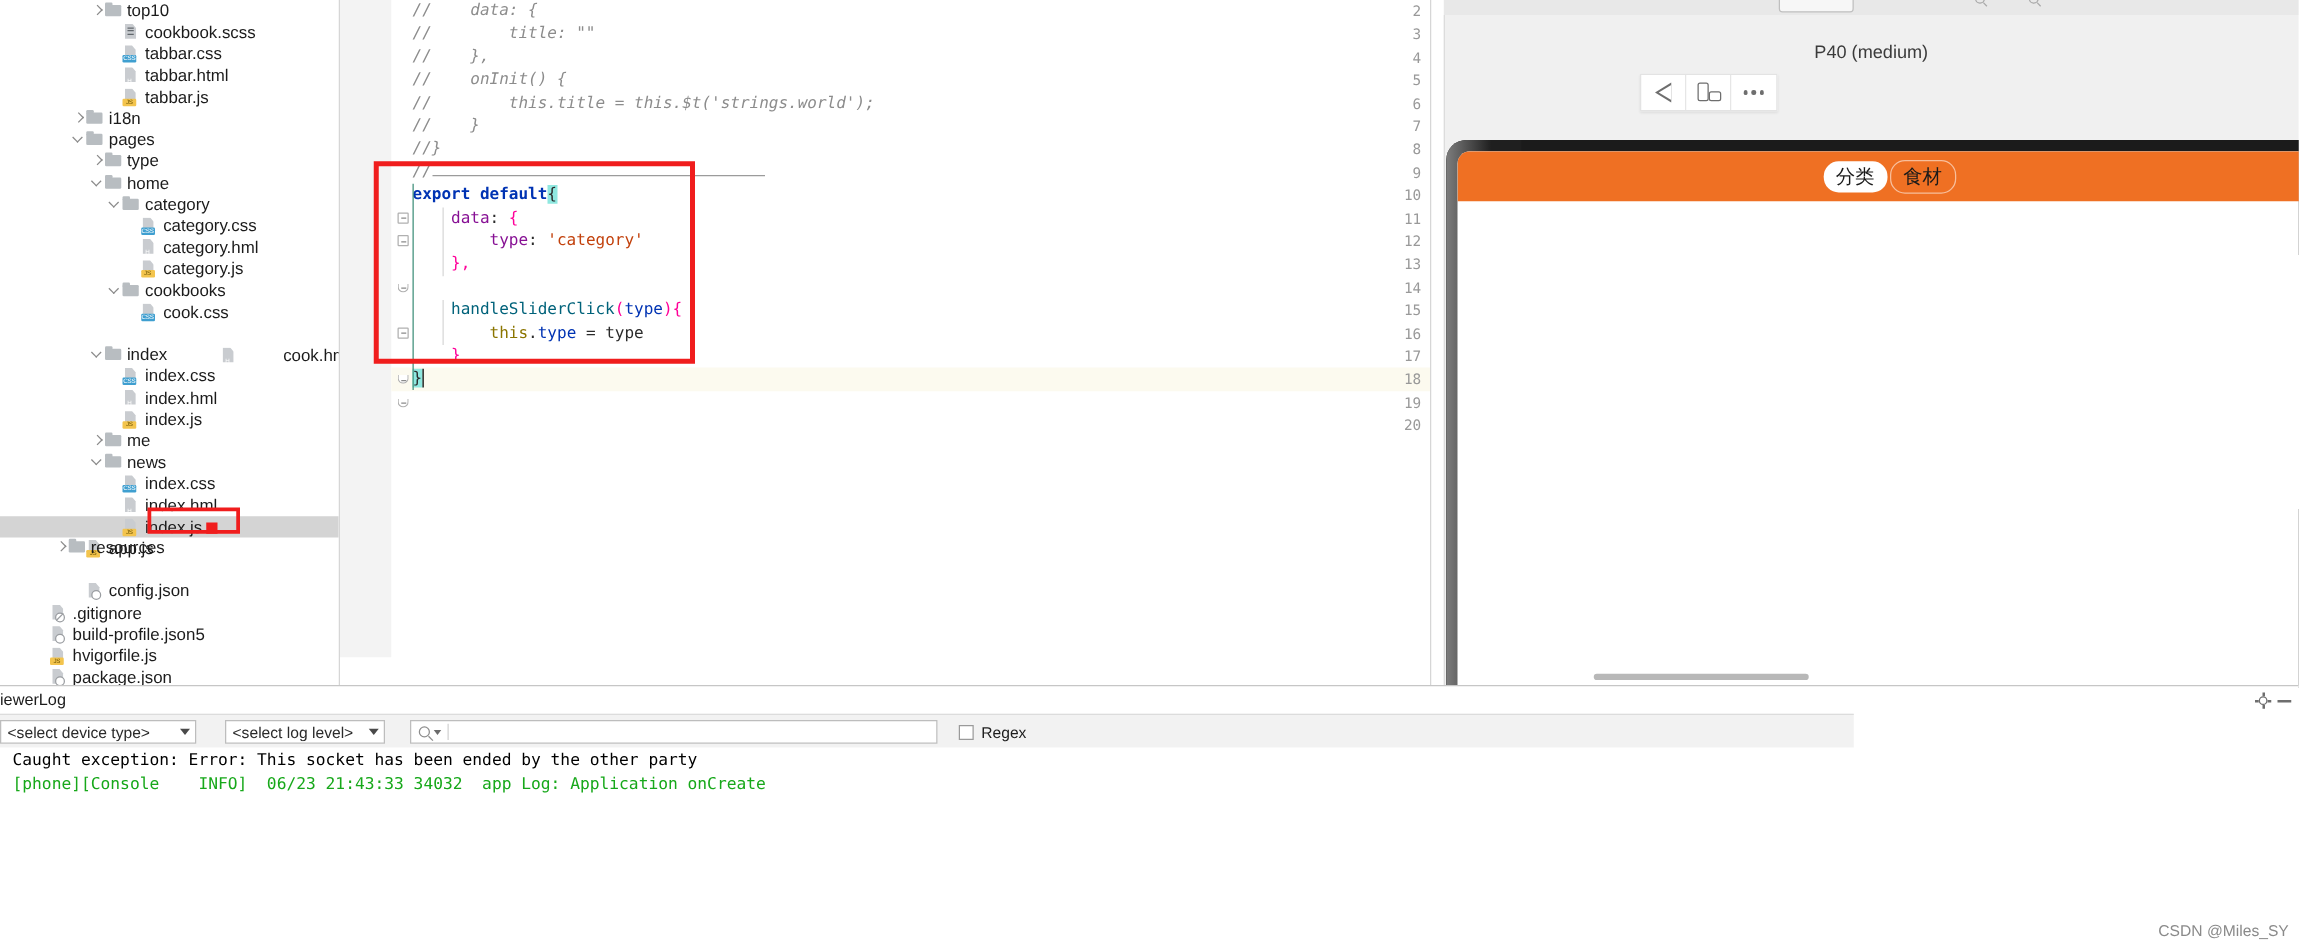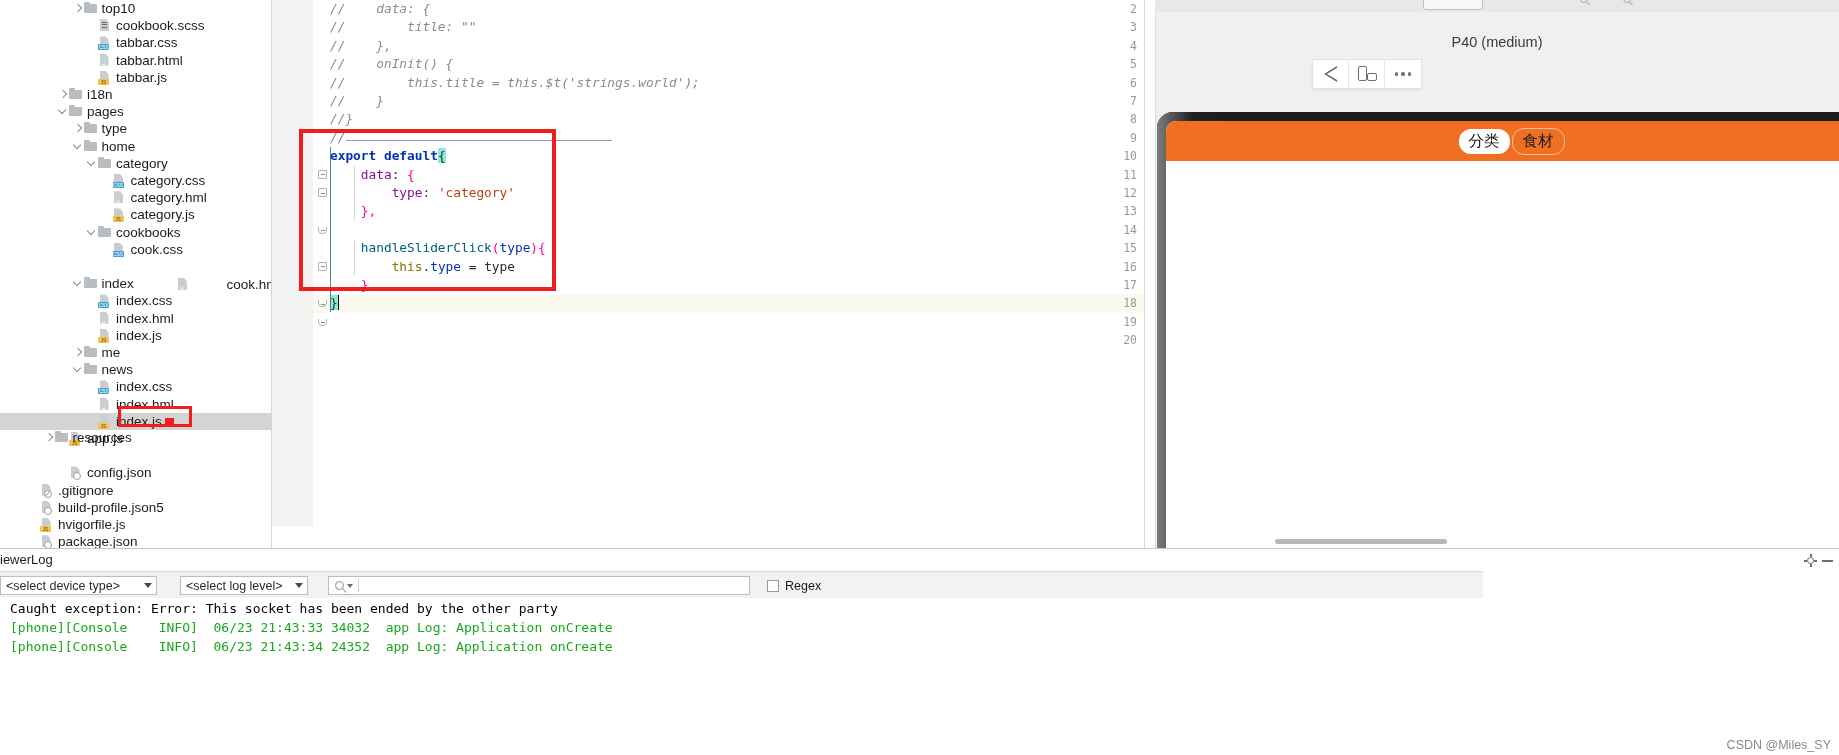--- a/index.html
+++ b/index.html
@@ -674,18 +674,17 @@
       </div>
       <div class="chk-wrap" style="left:767px;top:7px;">
         <span class="chkbox"></span>
         <span>Regex</span>
       </div>
     </div>
 
     <div class="log-body" id="log-body">
         <div class="logline log-err" style="top: 1px;">Caught exception: Error: This socket has been ended by the other party</div>
         <div class="logline log-info" style="top: 20px;">[phone][Console    INFO]  06/23 21:43:33 34032  app Log: Application onCreate</div>
-        <div class="logline log-info" style="top: 39px;">[phone][Console    INFO]  06/23 21:43:34 24352  app Log: Application onCreate</div>
       </div>
     <div class="watermark">CSDN @Miles_SY</div>
   </div>
 
 </div>
 
 </body></html>

